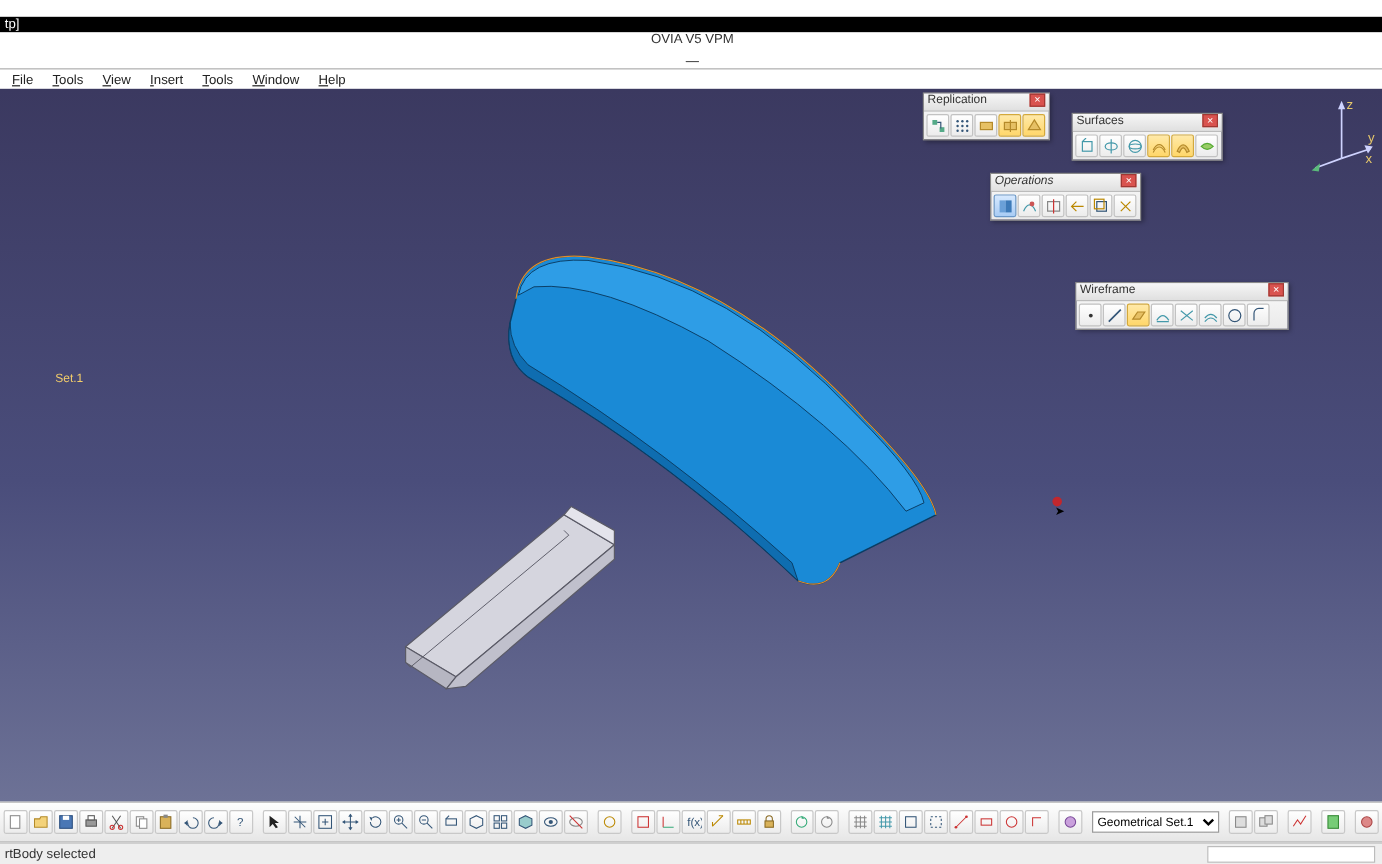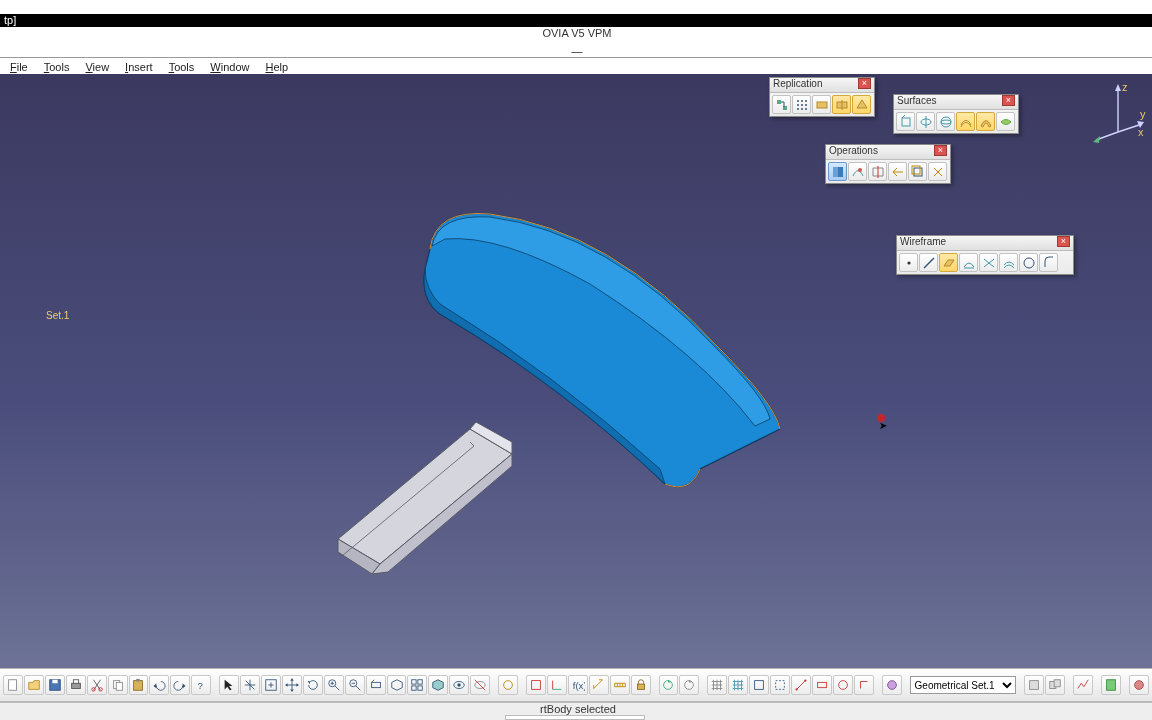--- a/index.html
+++ b/index.html
@@ -42,30 +42,30 @@
 .palette .ph span{flex:1;color:#333;font-size:10px;}
 .palette .ph .close{width:13px;height:11px;background:#d9534f;color:#fff;display:flex;align-items:center;justify-content:center;font-size:9px;border:1px solid #a03833;line-height:1;}
 .palette .row{display:flex;padding:2px;gap:1px;}
 .palette .pbtn{width:19px;height:19px;border:1px solid #c2c2c2;background:linear-gradient(#fff,#ececec);border-radius:2px;display:flex;align-items:center;justify-content:center;}
 .palette .pbtn svg{width:14px;height:14px;}
 .palette .pbtn.on{background:linear-gradient(#ffe9a8,#ffd76a);border-color:#d4a93a;}
 .palette .pbtn.blue{background:linear-gradient(#d6e9ff,#a9ccf5);border-color:#6a98c9;}
 
 #pal-rep{left:769px;top:3px;width:106px;}
 #pal-surf{left:893px;top:0;width:126px;margin-top:20px;}
-#pal-ops{left:825px;top:70px;width:126px;}
+#pal-ops{left:825px;top:70px;width:126px;font-style:italic;}
 #pal-wire{left:896px;top:161px;width:178px;}
 
 
 .bottombar{position:absolute;left:0;right:0;bottom:18px;height:34px;background:linear-gradient(#fefefe,#e6e6e6);border-top:1px solid #b8b8b8;border-bottom:1px solid #b8b8b8;display:flex;align-items:center;padding:0 3px;gap:1px;}
 .bottombar .sep{width:6px;}
 .bottombar select{height:18px;font-size:10px;border:1px solid #9a9a9a;background:#fff;}
 
 
-.statusbar{position:absolute;left:0;right:0;bottom:0;height:18px;background:#eee;border-top:1px solid #bbb;display:flex;align-items:center;padding-left:4px;color:#333;flex-direction:column;}
+.statusbar{position:absolute;left:0;right:0;bottom:0;height:18px;background:#eee;border-top:1px solid #bbb;display:flex;align-items:center;padding-left:4px;color:#333;}
 .statusbar .spacer{flex:1}
 .statusbar .well{width:140px;height:14px;border:1px solid #bcbcbc;background:#fff;margin-right:6px;}
 
 
 .scene{position:absolute;inset:0;}
 </style>
 </head>
 <body>
 
 <div class="titlebar">

